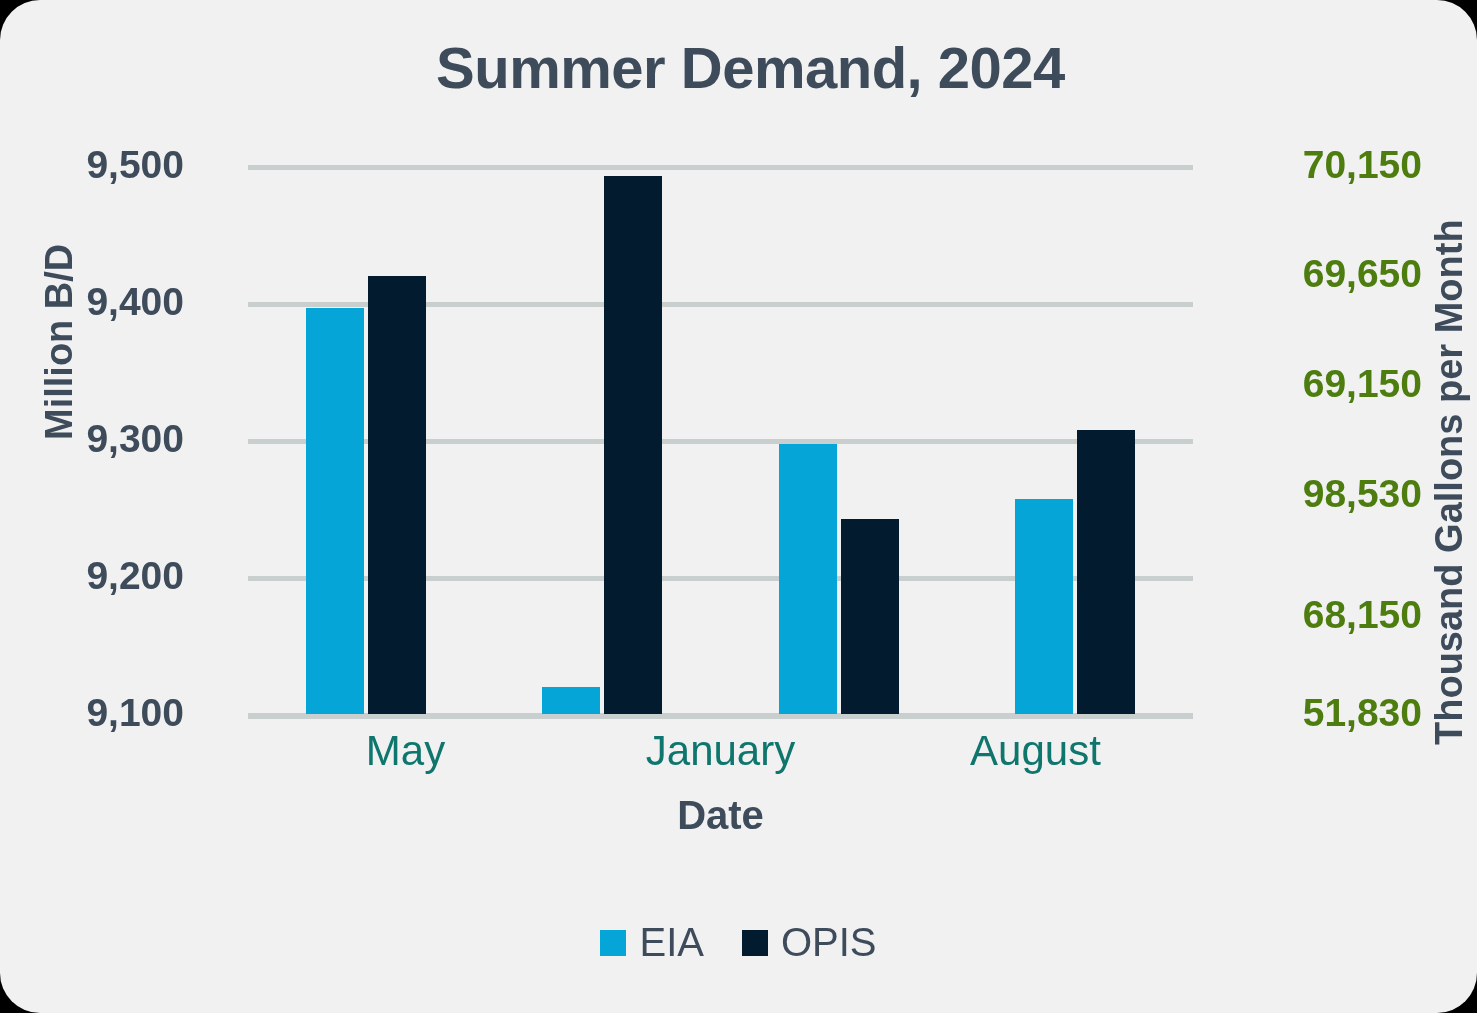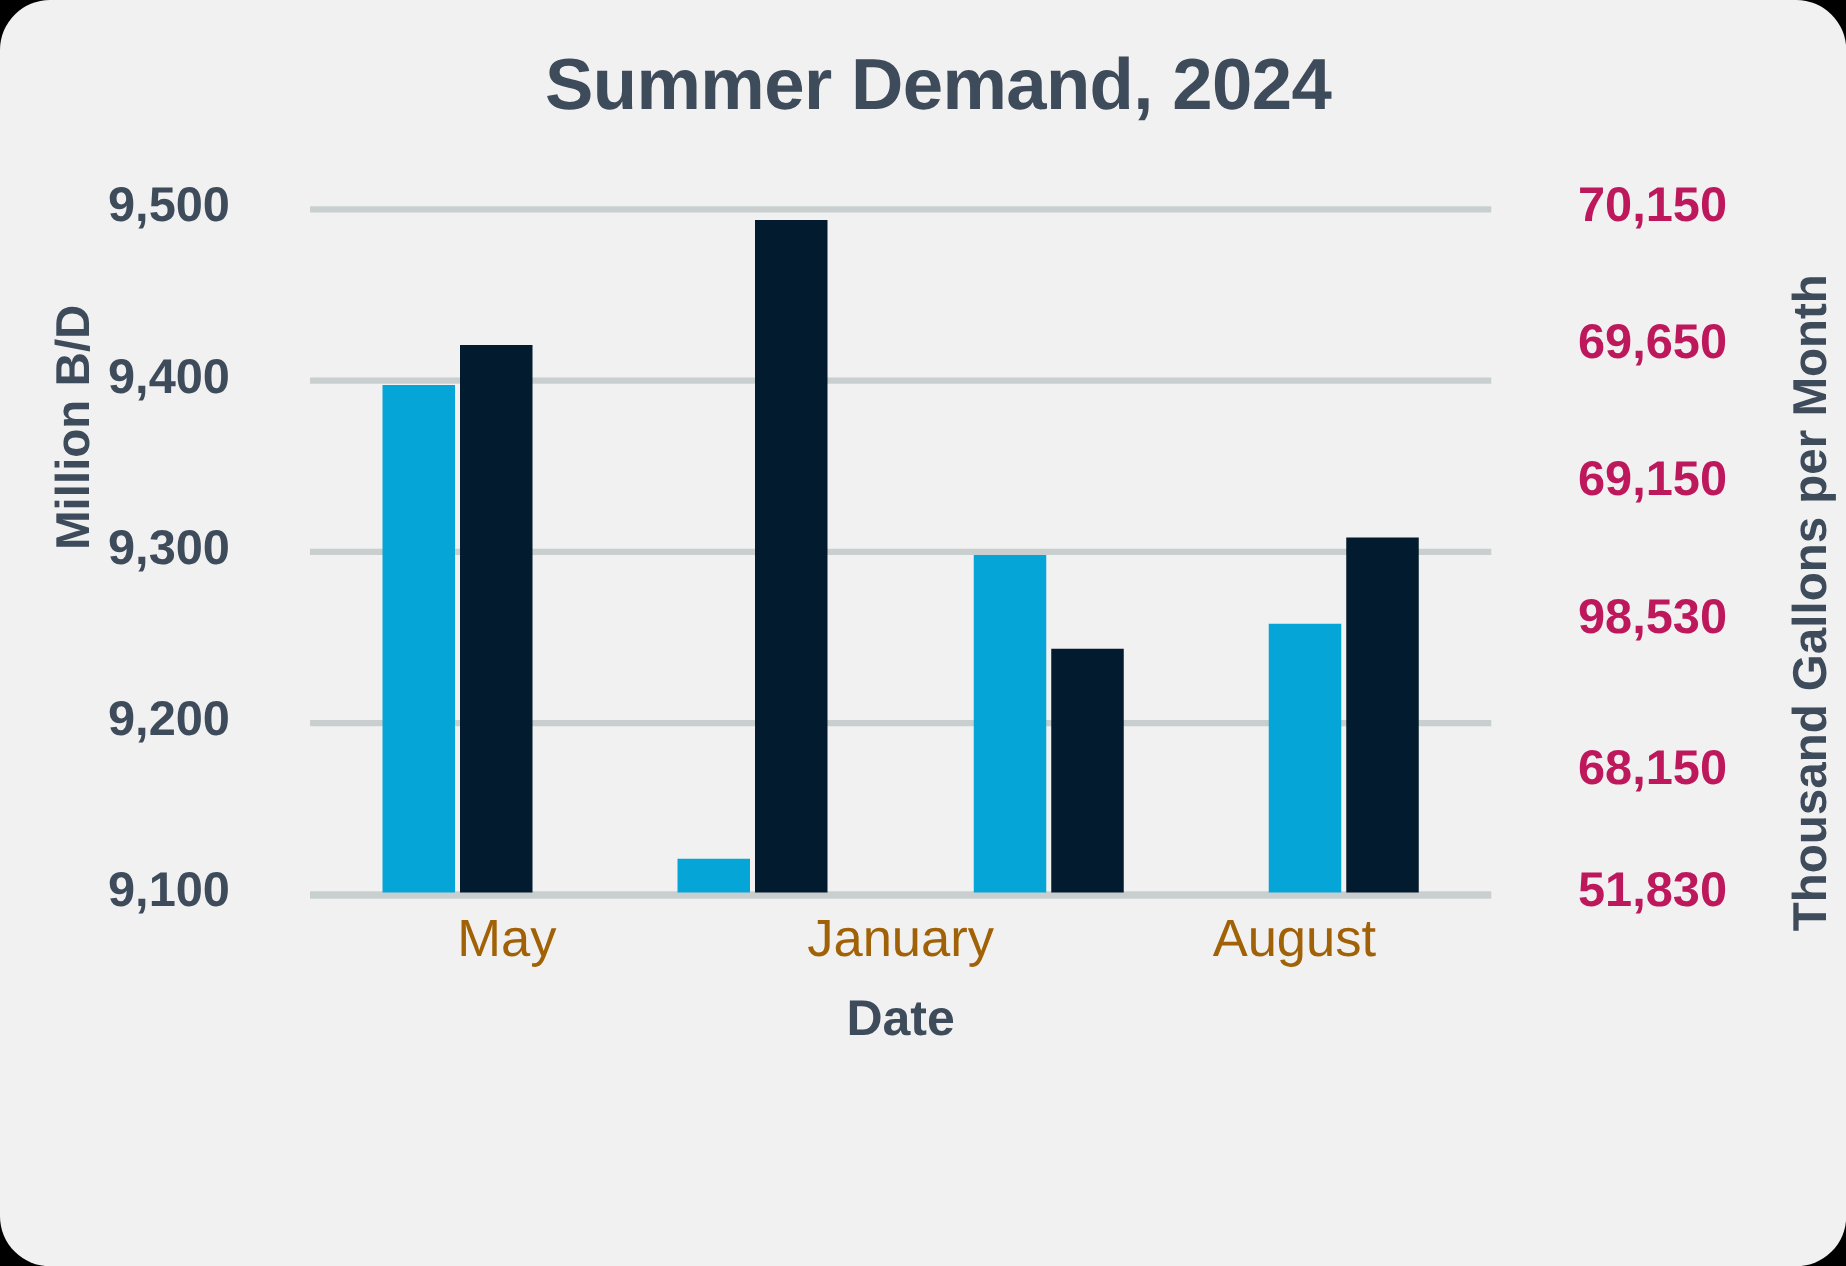--- a/index.html
+++ b/index.html
@@ -76,24 +76,24 @@
     font-size: 39px;
     font-weight: bold;
     color: #3E4B5B;
     transform: translateY(-50%);
     white-space: nowrap;
   }
   .y-tick-right {
     position: absolute;
     left: 1222px;
     width: 200px;
-    text-align: center;
+    text-align: right;
     font-size: 39px;
     font-weight: bold;
-    color: #be185d;
+    color: #4d7c0f;
     transform: translateY(-50%);
     white-space: nowrap;
   }
 
   
   #y-axis-left-title {
     position: absolute;
     left: 38px;
     top: 440px;
     transform: rotate(-90deg);
@@ -160,21 +160,21 @@
     position: absolute;
     left: 248px;
     top: 727px;
     width: 945px;
     display: flex;
   }
   .x-tick {
     flex: 1 1 0;
     text-align: center;
     font-size: 42px;
-    color: #a16207;
+    color: #0f766e;
   }
 
   
   #legend {
     position: absolute;
     left: 0;
     top: 920px;
     width: 1477px;
     display: flex;
     justify-content: center;
@@ -254,14 +254,24 @@
       </div>
     </div>
   </div>
 
   <div id="x-tick-row">
     <div class="x-tick">May</div>
     <div class="x-tick">January</div>
     <div class="x-tick">August</div>
   </div>
 
+  <div id="legend">
+    <div class="legend-item">
+      <span class="legend-swatch" style="background: rgb(6, 165, 216);"></span>
+      <span class="legend-label">EIA</span>
+    </div>
+    <div class="legend-item">
+      <span class="legend-swatch" style="background: rgb(2, 27, 46);"></span>
+      <span class="legend-label">OPIS</span>
+    </div>
+  </div>
 
 </div>
 
 </body></html>

